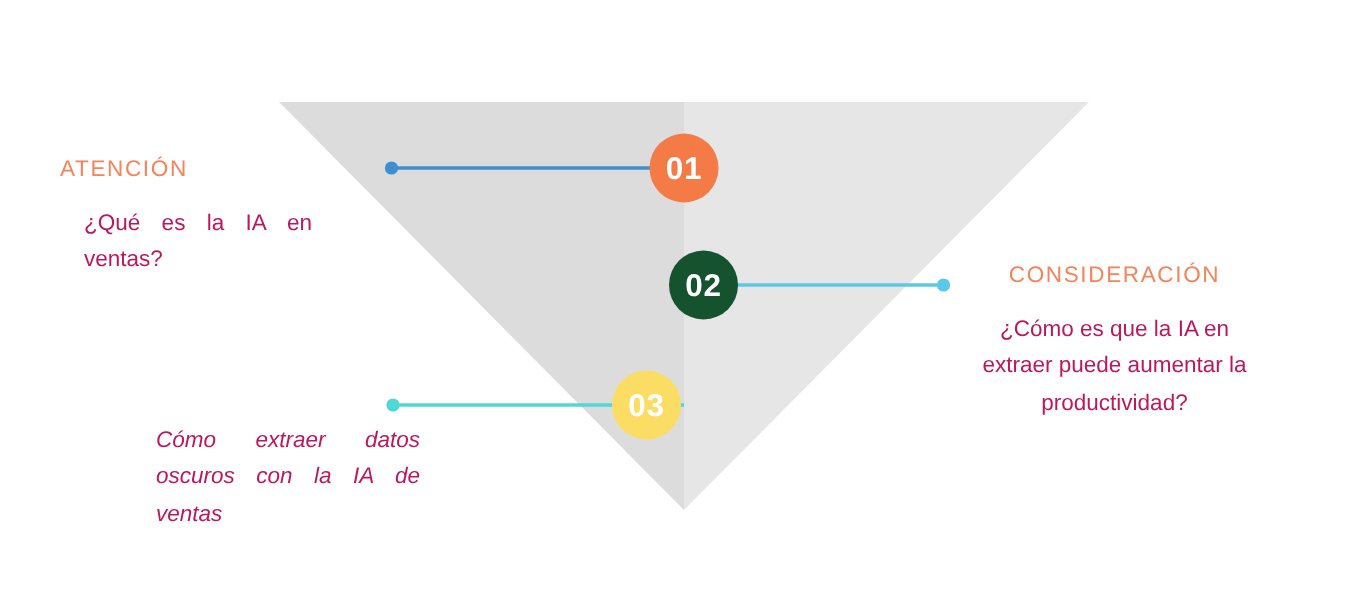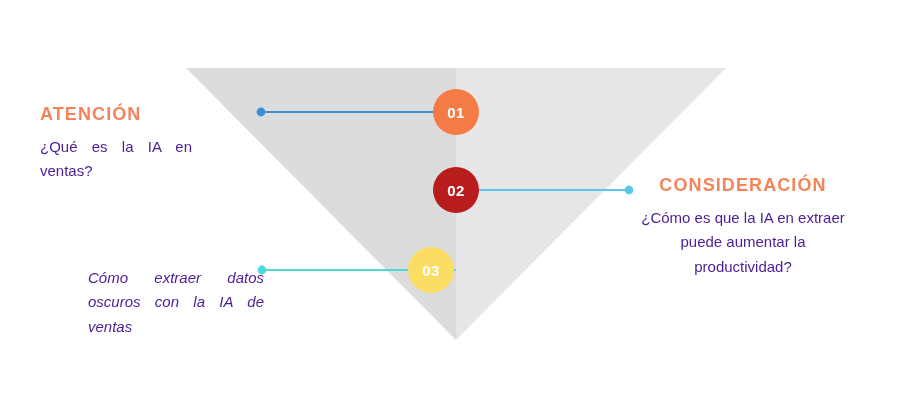--- a/index.html
+++ b/index.html
@@ -27,44 +27,44 @@
   
   .stage-circle {
     position: absolute;
     width: 46px;
     height: 46px;
     border-radius: 50%;
     display: flex;
     align-items: center;
     justify-content: center;
     color: #ffffff;
-    font-size: 15px;
+    font-size: 21px;
     font-weight: bold;
     letter-spacing: 0.5px;
     line-height: 1;
   }
   #circle-1 { left: 433px; top: 89px;  background: #F47B45; }
-  #circle-2 { left: 433px; top: 167px; background: #b91c1c; }
+  #circle-2 { left: 446px; top: 167px; background: #14532d; }
   #circle-3 { left: 408px; top: 247px; background: #FCDD63; }
 
   
   .stage-text { position: absolute; }
   .stage-heading {
-    font-size: 18px;
-    font-weight: bold;
+    font-size: 15px;
+    font-weight: normal;
     letter-spacing: 1.1px;
     color: #F5845A;
     margin: 0 0 10px 0;
     white-space: nowrap;
   }
   .stage-body {
     font-size: 15px;
-    color: #4c1d95;
+    color: #be185d;
     line-height: 1.62;
-    margin: 0;
+    margin: 16px;
   }
   #text-block-1 { left: 40px;  top: 104px; width: 200px; }
   #text-block-1 .stage-body { text-align: justify; text-align-last: left; width: 152px; }
   #text-block-2 { left: 633px; top: 175px; width: 220px; text-align: center; }
   #text-block-3 { left: 88px;  top: 266px; width: 205px; }
   #text-block-3 .stage-body { text-align: justify; text-align-last: left; width: 176px; font-style: italic; }
 </style>
 </head>
 <body>
 

